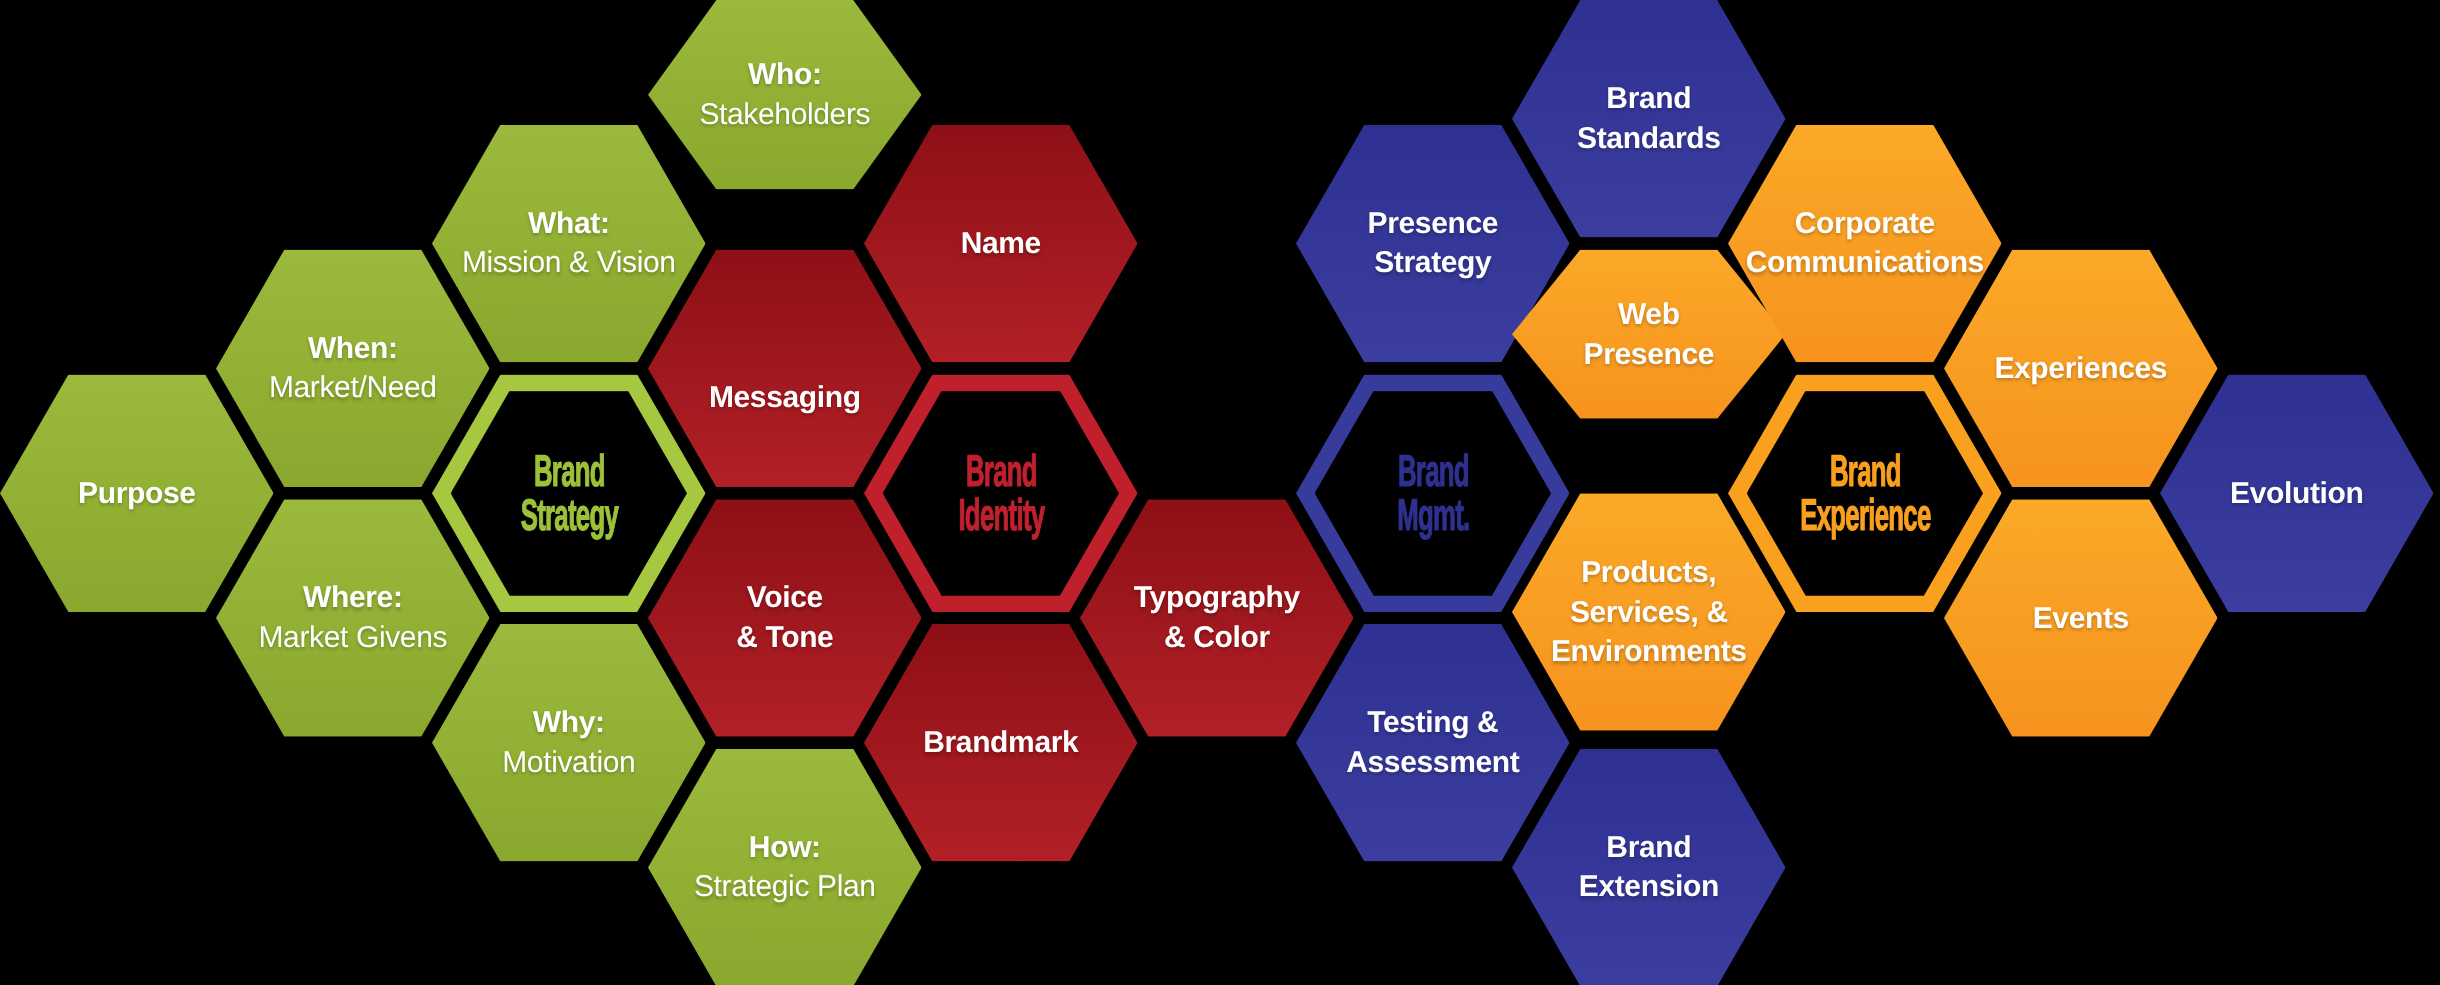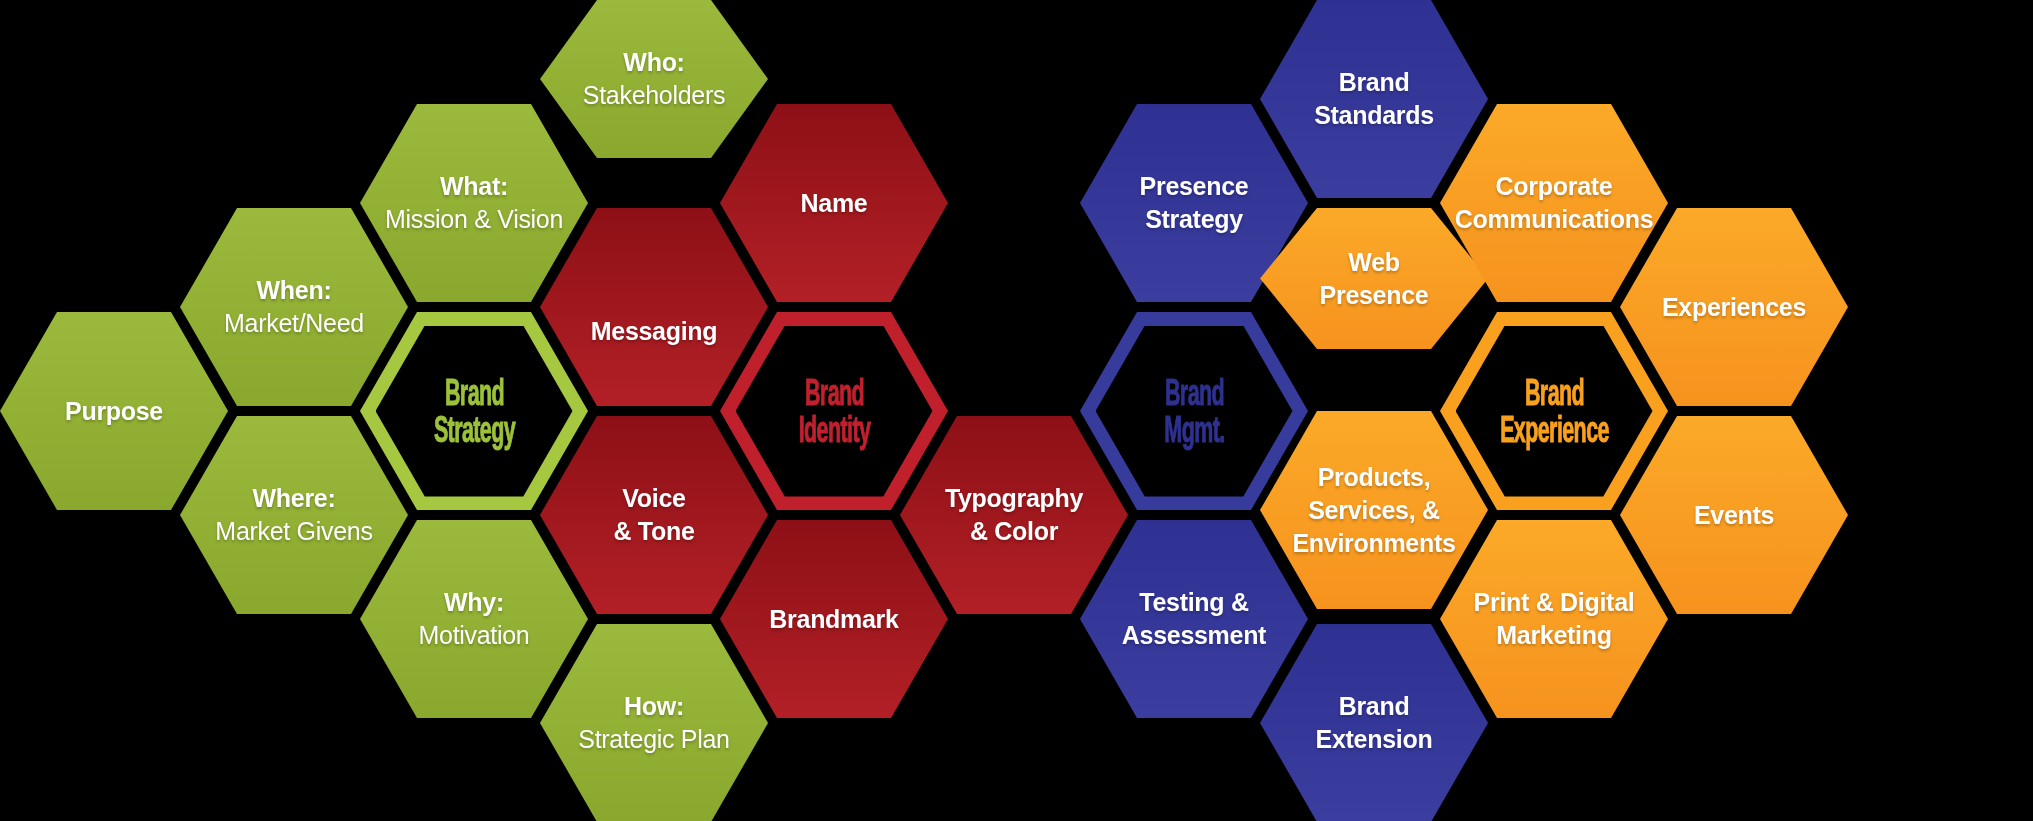--- a/index.html
+++ b/index.html
@@ -140,45 +140,44 @@
         <span class="b">Brand</span>
         <span class="b">Standards</span>
       </div>
     </div>
     <div class="hex cell" style="width: 228px; height: 198px; left: 1260px; top: 624px; background: linear-gradient(rgb(46, 48, 146), rgb(59, 62, 159));">
       <div class="hex-label" style="color: rgb(255, 255, 255);">
         <span class="b">Brand</span>
         <span class="b">Extension</span>
       </div>
     </div>
+    <div class="hex cell" style="width: 228px; height: 198px; left: 1800px; top: 312px; background: linear-gradient(rgb(46, 48, 146), rgb(59, 62, 159));">
+      <div class="hex-label" style="color: rgb(255, 255, 255);">
+        <span class="b">Evolution</span>
+      </div>
+    </div>
     <div class="hex cell" style="width: 228px; height: 141px; left: 1260px; top: 208px; background: linear-gradient(rgb(251, 169, 40), rgb(246, 147, 30));">
       <div class="hex-label" style="color: rgb(255, 255, 255);">
         <span class="b">Web</span>
         <span class="b">Presence</span>
       </div>
     </div>
     <div class="hex cell" style="width: 228px; height: 198px; left: 1260px; top: 411px; background: linear-gradient(rgb(251, 169, 40), rgb(246, 147, 30));">
       <div class="hex-label" style="color: rgb(255, 255, 255);">
         <span class="b">Products,</span>
         <span class="b">Services, &amp;</span>
         <span class="b">Environments</span>
       </div>
     </div>
     <div class="hex cell" style="width: 228px; height: 198px; left: 1440px; top: 104px; background: linear-gradient(rgb(251, 169, 40), rgb(246, 147, 30));">
       <div class="hex-label" style="color: rgb(255, 255, 255);">
         <span class="b">Corporate</span>
         <span class="b">Communications</span>
       </div>
     </div>
-    <div class="hex cell" style="width: 228px; height: 198px; left: 1440px; top: 520px; background: linear-gradient(rgb(251, 169, 40), rgb(246, 147, 30));">
-      <div class="hex-label" style="color: rgb(255, 255, 255);">
-        <span class="b">Print &amp; Digital</span>
-        <span class="b">Marketing</span>
-      </div>
-    </div>
     <div class="hex cell" style="width: 228px; height: 198px; left: 1620px; top: 208px; background: linear-gradient(rgb(251, 169, 40), rgb(246, 147, 30));">
       <div class="hex-label" style="color: rgb(255, 255, 255);">
         <span class="b">Experiences</span>
       </div>
     </div>
     <div class="hex cell" style="width: 228px; height: 198px; left: 1620px; top: 416px; background: linear-gradient(rgb(251, 169, 40), rgb(246, 147, 30));">
       <div class="hex-label" style="color: rgb(255, 255, 255);">
         <span class="b">Events</span>
       </div>
     </div>

